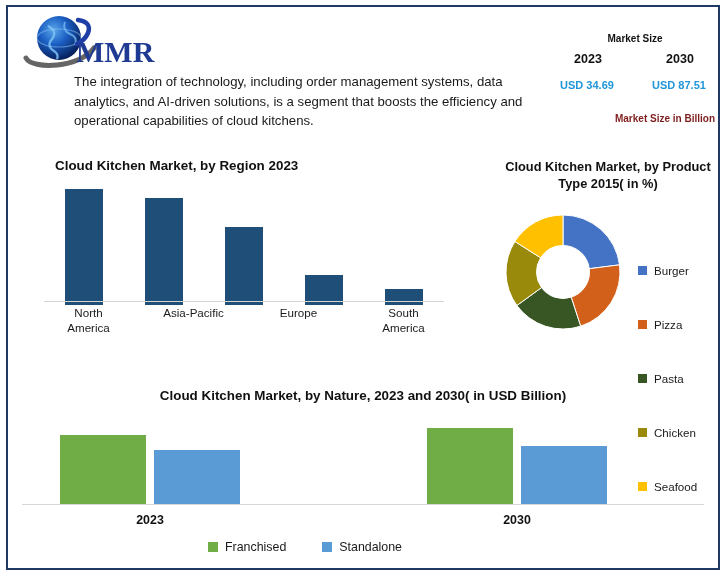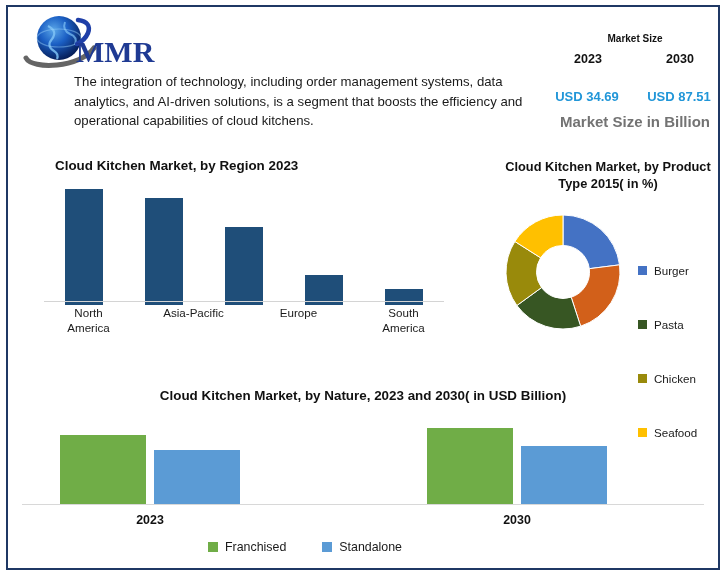--- a/index.html
+++ b/index.html
@@ -80,38 +80,38 @@
     display: flex;
     justify-content: space-between;
     font-size: 12.5px;
     font-weight: bold;
     color: #111111;
   }
   .ms-years span { width: 80px; text-align: center; }
   .ms-values {
     position: absolute;
     left: 543px;
-    top: 89px;
+    top: 79px;
     width: 180px;
     display: flex;
     justify-content: space-between;
-    font-size: 13px;
+    font-size: 11px;
     font-weight: bold;
     color: #2196D8;
   }
   .ms-values span { width: 88px; text-align: center; }
   .ms-unit {
     position: absolute;
     left: 555px;
     top: 113px;
     width: 160px;
-    text-align: center;
-    font-size: 15px;
-    font-weight: bold;
-    color: #737373;
+    text-align: right;
+    font-size: 10px;
+    font-weight: bold;
+    color: #7f1d1d;
   }
 
   
   .region-title {
     position: absolute;
     left: 55px;
     top: 158px;
     font-size: 13.4px;
     font-weight: bold;
     color: #111111;
@@ -326,20 +326,24 @@
         <path d="M 12.886031320628 92.50375938067097 A 57 57 0 0 1 10.873308246385136 28.457872686197202 L 36.6253099741966 44.80058993305659 A 26.5 26.5 0 0 0 37.5610496490639 74.57630918575055 Z" fill="#998A0B" stroke="#ffffff" stroke-width="1"></path>
         <path d="M 10.873308246385136 28.457872686197202 A 57 57 0 0 1 58.99999999999999 2 L 58.99999999999999 32.5 A 26.5 26.5 0 0 0 36.6253099741966 44.80058993305659 Z" fill="#FFC000" stroke="#ffffff" stroke-width="1"></path>
       </svg>
   </div>
   <div class="donut-legend" id="donut-legend">
       <div class="lg-row">
         <span class="sw" style="background: rgb(68, 114, 196);"></span>
         <span class="lg-label">Burger</span>
       </div>
       <div class="lg-row">
+        <span class="sw" style="background: rgb(210, 96, 26);"></span>
+        <span class="lg-label">Pizza</span>
+      </div>
+      <div class="lg-row">
         <span class="sw" style="background: rgb(55, 86, 35);"></span>
         <span class="lg-label">Pasta</span>
       </div>
       <div class="lg-row">
         <span class="sw" style="background: rgb(153, 138, 11);"></span>
         <span class="lg-label">Chicken</span>
       </div>
       <div class="lg-row">
         <span class="sw" style="background: rgb(255, 192, 0);"></span>
         <span class="lg-label">Seafood</span>

